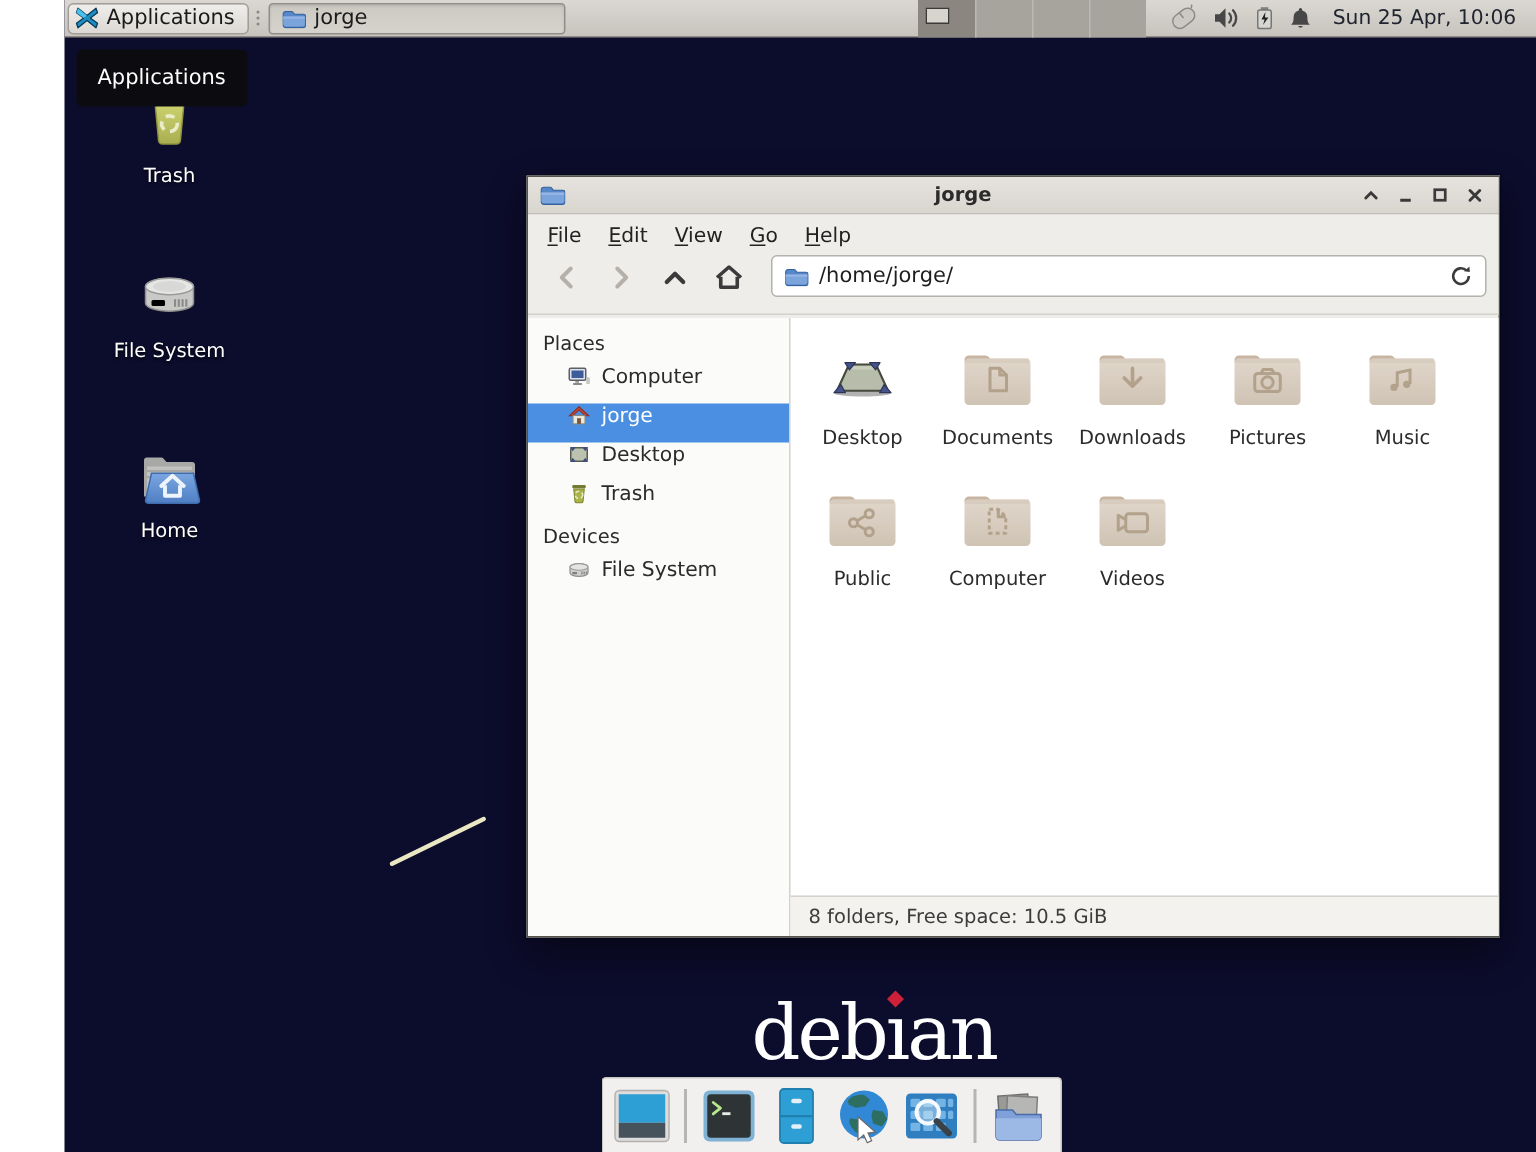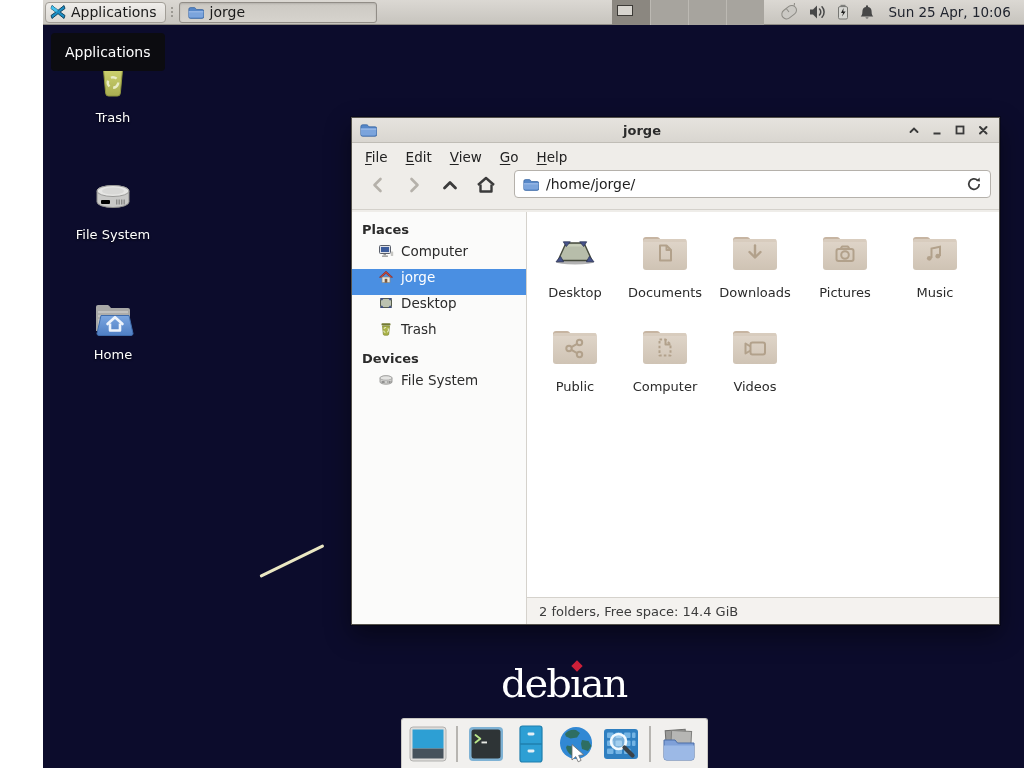--- a/index.html
+++ b/index.html
@@ -62,38 +62,38 @@
   .menubar .mitem u { text-decoration:underline; text-underline-offset:2px; }
 
   .wtoolbar { height:40px; display:flex; align-items:flex-start; padding:0 8px; background:#efede9; border-bottom:1px solid #d4d1cb; }
   .navbtn { width:36px; height:30px; display:flex; align-items:center; justify-content:center; border-radius:3px; }
   .pathbar { flex:1; height:28px; margin-left:10px; background:#fff; border:1px solid #b5b1ab; border-radius:4px;
              display:flex; align-items:center; padding:0 8px; gap:7px; }
   .pathbar .ptext { flex:1; font-size:14px; color:#1e1e1e; }
 
   .wcontent { position:absolute; left:0; top:94px; right:0; bottom:0; background:#fff; display:flex; }
   .sidebar { width:175px; background:#fbfbfa; border-right:1px solid #d5d2cc; padding-top:6px; }
-  .shead { font-size:13px; font-weight:bold; color:#2b2b2b; padding:4px 10px 6px; }
+  .shead { font-size:13px; font-weight:normal; color:#2b2b2b; padding:4px 10px 6px; }
   .srow { height:26px; display:flex; align-items:flex-start; gap:7px; padding-left:26px; font-size:13.5px; color:#2b2b2b; }
   .srow.selected { background:#4a8fe2; color:#fff; }
   .srow svg { flex:none; }
 
   .fileview { flex:1; position:relative; }
   .tiles { display:flex; flex-wrap:wrap; padding:14px 0 0 3px; row-gap:20px; }
   .tile { width:90px; display:flex; flex-direction:column; align-items:center; }
   .tile .ticon { height:52px; display:flex; align-items:center; justify-content:center; }
   .tile .tlabel { margin-top:7px; font-size:13px; color:#2b2b2b; text-align:center; }
 
   .statusbar { position:absolute; left:0; right:0; bottom:0; height:27px; background:#f4f2ef;
                border-top:1px solid #d5d2cc; display:flex; align-items:center; padding-left:12px;
                font-size:13px; color:#3c3c3c; }
 
   
   .debian { position:absolute; left:458px; top:660px; color:#fff; font-family:"DejaVu Serif","Liberation Serif",serif;
-            font-size:40px; letter-spacing:-2px; z-index:3; display:flex; }
+            font-size:51px; letter-spacing:-2px; z-index:3; display:flex; }
   .debian .i-wrap { position:relative; }
   .debian .i-dot { position:absolute; left:3px; top:2px; width:8px; height:8px; background:#ce2039; transform:rotate(45deg); }
 
   
   .dock { position:absolute; left:358px; top:718px; width:307px; height:50px; background:#f1f0ee;
           border:1px solid #c9c7c3; border-bottom:none; border-radius:3px 3px 0 0;
           display:flex; align-items:center; padding:0 6px; gap:5px; z-index:25; }
   .dock .ditem { width:40px; height:42px; display:flex; align-items:center; justify-content:center; }
   .dock .dsep { width:2px; height:36px; background:#b7b5b1; margin:0 3px; }
 </style>
@@ -482,21 +482,21 @@
                   <path d="M19.5 21.5 L14.5 18.5 v10 l5-3"></path>
                 </g>
               </svg>
             </span>
             <span class="tlabel">Videos</span>
           </div>
 
         </div>
 
         <div class="statusbar">
-          <span>2 folders, Free space: 14.4 GiB</span>
+          <span>8 folders, Free space: 10.5 GiB</span>
         </div>
       </div>
     </div>
   </div>
 
   <div class="debian">
     <span>deb</span>
       <span class="i-wrap"><span>ı</span><span class="i-dot"></span></span>
       <span>an</span>
   </div>

